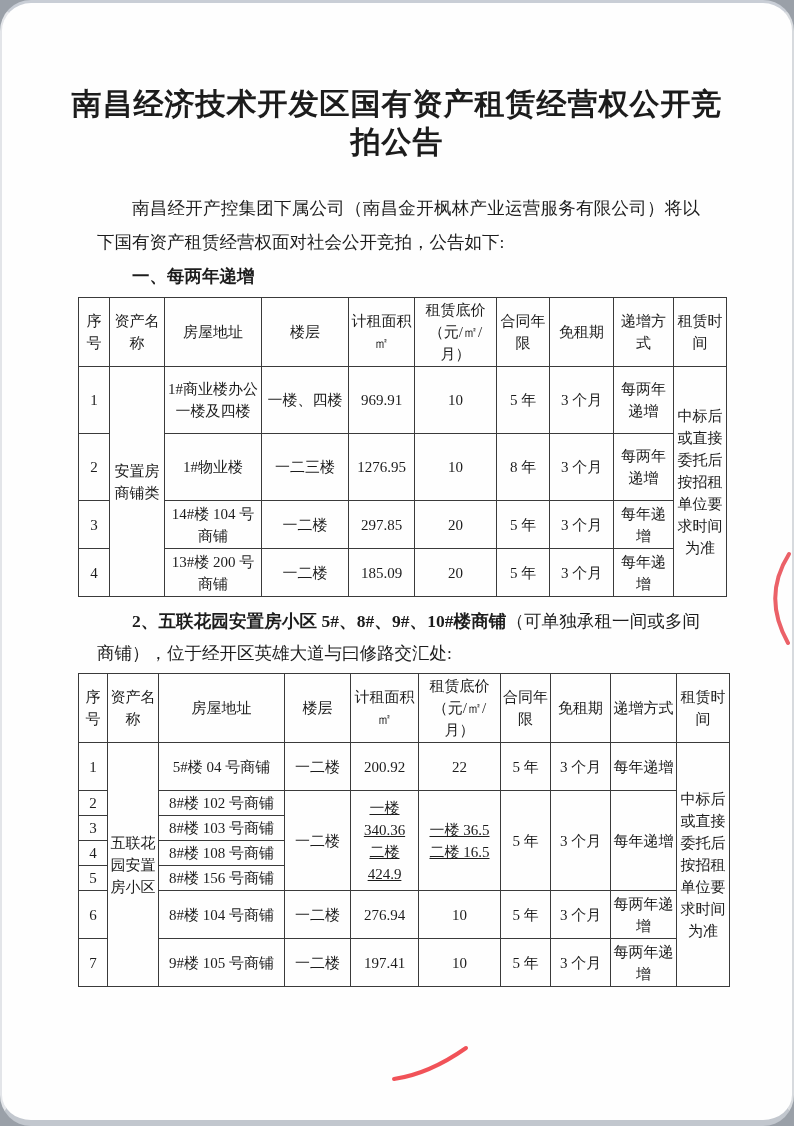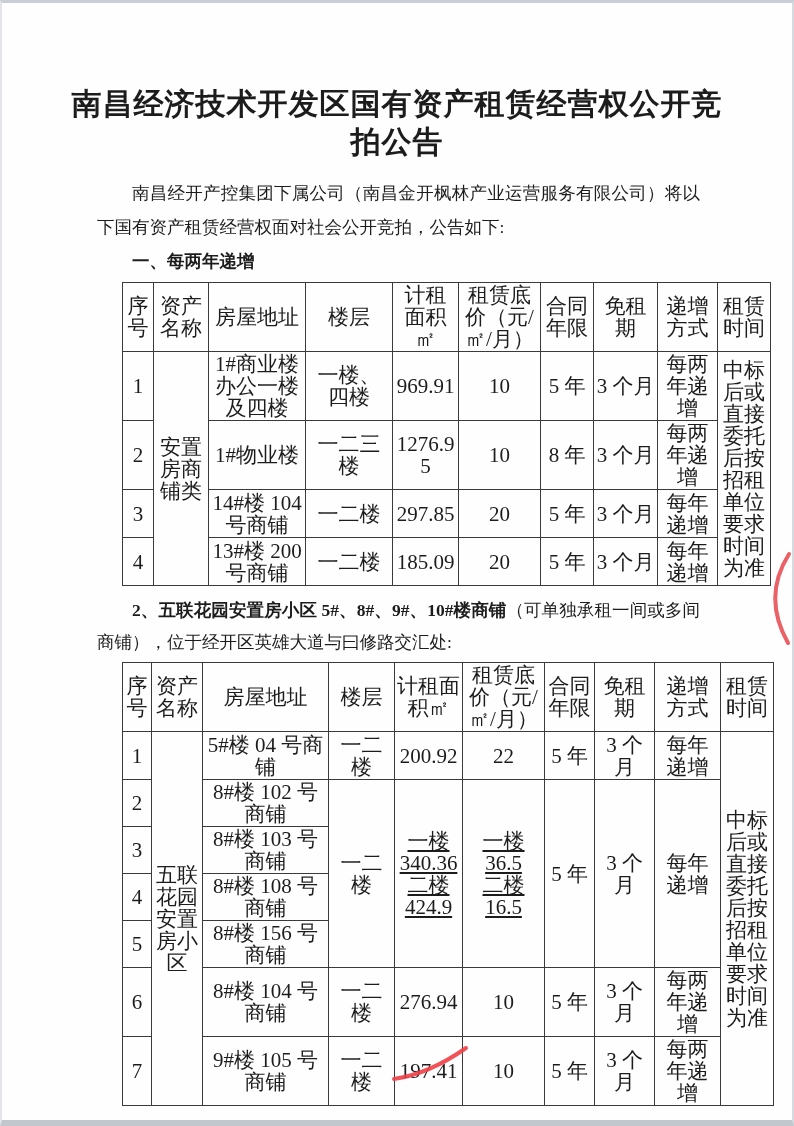--- a/index.html
+++ b/index.html
@@ -8,31 +8,32 @@
     width:794px;height:1126px;
     box-sizing:border-box;
     background:#fefefe;
     border-top:3px solid #c9ced6;
     border-left:2px solid #e3e5e9;
     border-right:2px solid #d7dade;
     border-bottom:6px solid #c2c7ce;
     overflow:hidden;
     font-family:"Liberation Serif","DejaVu Serif",serif;
     color:#1c1c1c;
+    border-radius:31px;
   }
   .title{
     margin:82px 46px 0 46px;
     text-align:center;
     font-size:30px;
     font-weight:bold;
     line-height:38px;
     letter-spacing:1px;
   }
   .intro{
-    margin:15px 92px 0 95px;
+    margin:30px 92px 0 95px;
     font-size:17.5px;
     line-height:34px;
     text-indent:2em;
     text-align:justify;
   }
   .sec-heading{
     margin:2px 92px 0 95px;
     font-size:17.5px;
     line-height:30px;
     text-indent:2em;
@@ -41,23 +42,23 @@
   .item-heading{
     margin:2px 92px 0 95px;
     font-size:17.5px;
     line-height:32px;
     text-indent:2em;
     text-align:justify;
   }
   .item-heading b{font-weight:bold;}
   table{
     border-collapse:collapse;
-    margin:6px 0 0 120px;
+    margin:6px 0 0 76px;
     table-layout:fixed;
-    font-size:21px;
+    font-size:15px;
   }
   td,th{
     border:1px solid #3a3a3a;
     text-align:center;
     vertical-align:middle;
     padding:1px 2px;
     line-height:22px;
     font-weight:normal;
     overflow:hidden;
   }

